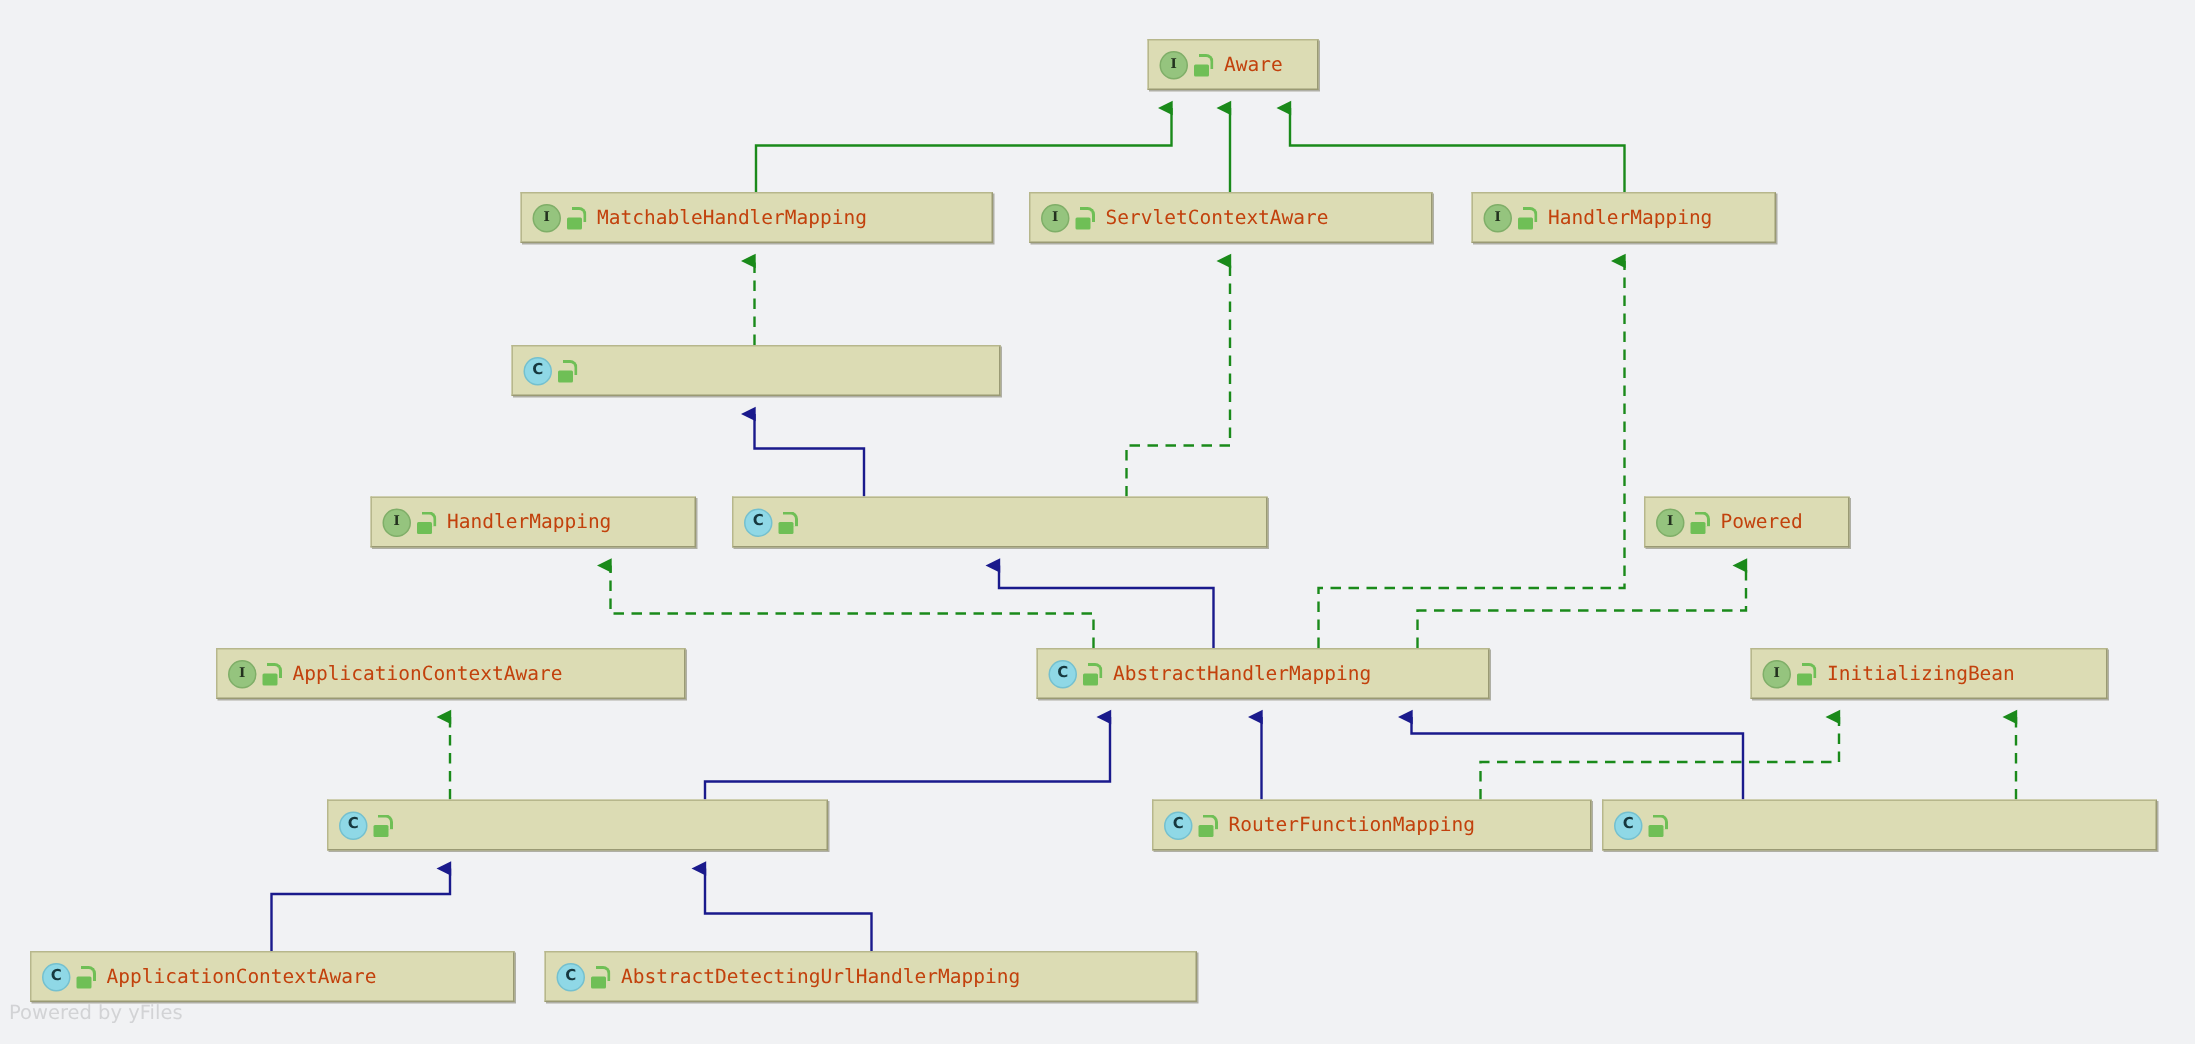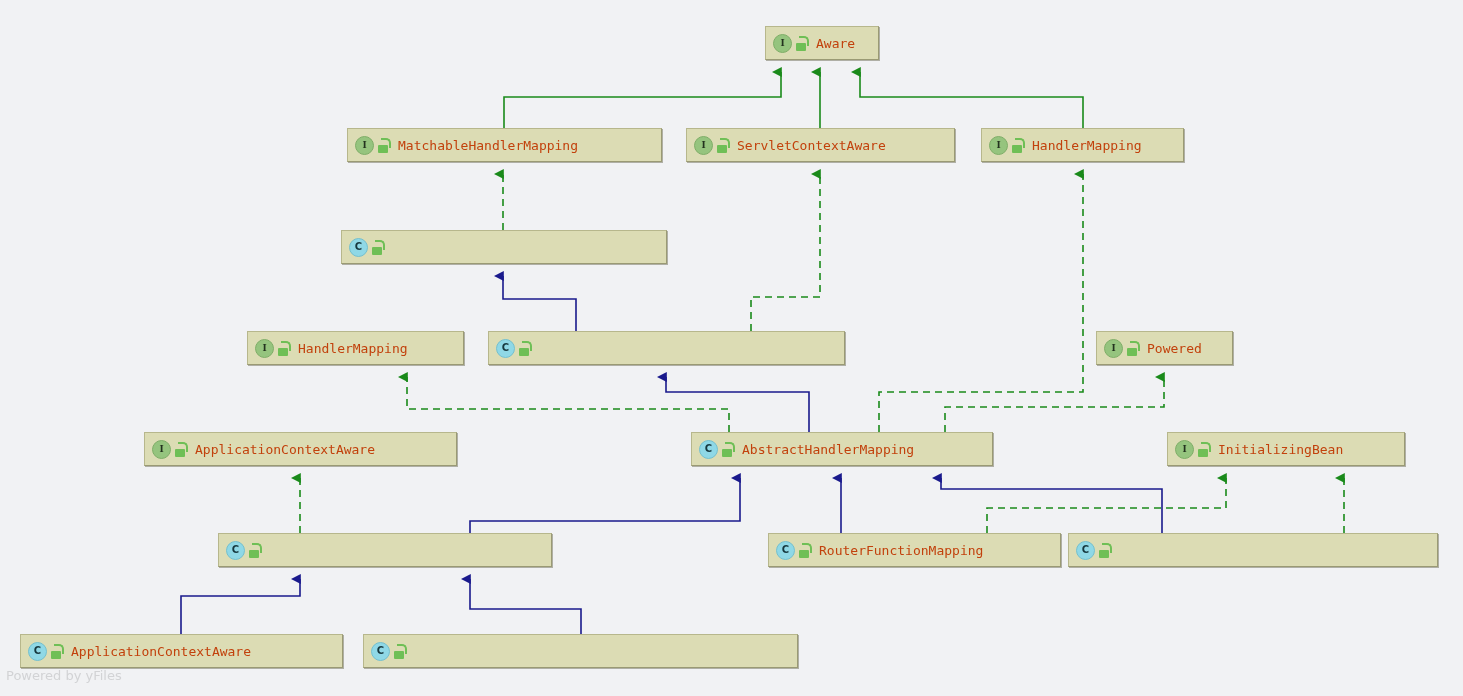--- a/index.html
+++ b/index.html
@@ -278,17 +278,18 @@
           <span class="body"></span>
         </span>
         <span class="label">ApplicationContextAware</span>
       </div>
       <div class="node klass" style="left: 363px; top: 634px; width: 435px;">
         <span class="badge">C</span>
         <span class="lock">
           <span class="shackle"></span>
           <span class="body"></span>
         </span>
+        <span class="label">AbstractDetectingUrlHandlerMapping</span>
       </div>
     </div>
 
   <div id="watermark">Powered by yFiles</div>
 </div>
 
 </body></html>

